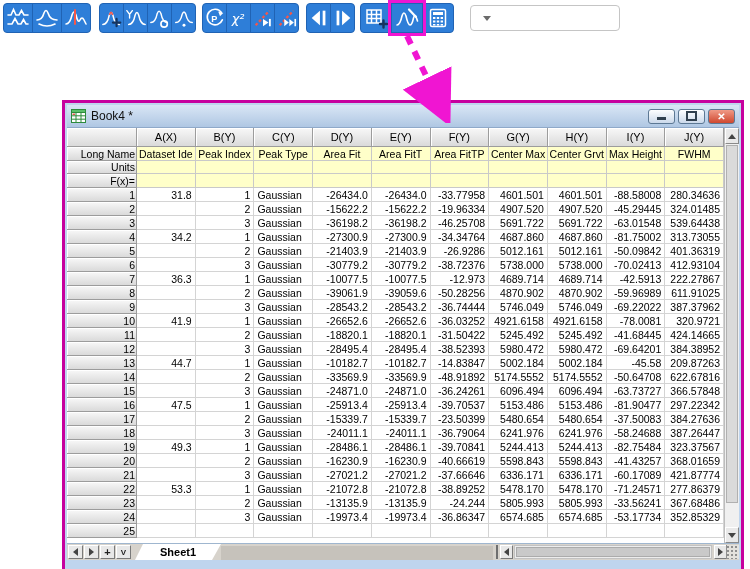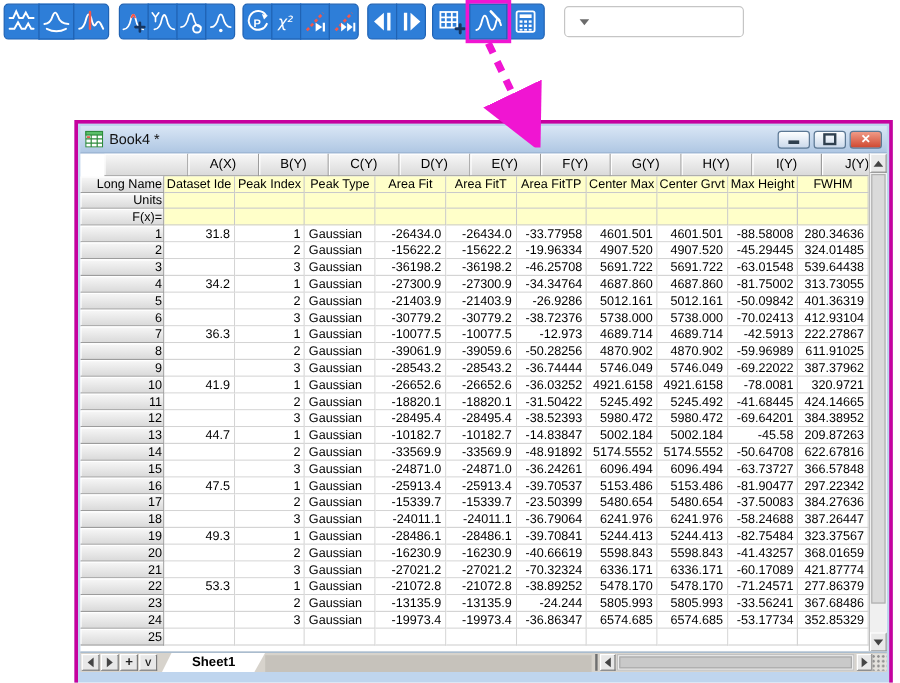--- a/index.html
+++ b/index.html
@@ -38,21 +38,21 @@
   .wbtn{width:27px;height:15px;border:1px solid #5C7894;border-radius:3px;box-sizing:border-box;
         display:flex;align-items:center;justify-content:center;background:linear-gradient(#FDFEFF,#CBD9EB);}
   .wbtn .dash{width:9px;height:3px;background:#30404F;margin-top:5px;}
   .wbtn .sq{width:7px;height:6px;border:2px solid #30404F;}
   .wbtn.close{background:linear-gradient(#F09A86,#CF4830);color:#fff;font-size:10px;font-weight:bold;}
 
   
   .client{flex:1;position:relative;background:#fff;overflow:hidden;}
   .gridwrap{position:absolute;left:0;top:0;width:657px;height:100%;overflow:hidden;}
   .grow{display:grid;grid-template-columns:70px repeat(10,1fr);width:657px;}
-  .r-colhdr{height:19px;padding-left:20px;} .r-sp{height:14px;} .r-units{height:13px;} .r-data{height:14px;}
+  .r-colhdr{height:19px;} .r-sp{height:14px;} .r-units{height:13px;} .r-data{height:14px;}
   .cell{box-sizing:border-box;overflow:hidden;white-space:nowrap;font-size:10.5px;color:#000;
         display:flex;align-items:center;}
   .hc{background:linear-gradient(#F8F8F8,#DADADA);border-right:1px solid #9C9C9C;
       border-bottom:1px solid #9C9C9C;box-shadow:inset 1px 1px 0 #fff;justify-content:center;}
   .hc.letter{font-size:11px;}
   .rh{justify-content:flex-end;padding-right:1px;}
   .yc{background:#FFFFC9;border-right:1px solid #C9C9C9;border-bottom:1px solid #C9C9C9;}
   .dc{background:#fff;border-right:1px solid #D4D4D4;border-bottom:1px solid #D4D4D4;}
   .al{justify-content:flex-start;padding-left:3px;}
   .ar{justify-content:flex-end;padding-right:3px;}
@@ -606,21 +606,21 @@
               <div class="cell dc ar">-41.43257</div>
               <div class="cell dc ar">368.01659</div>
             </div>
             <div class="grow r-data">
               <div class="cell hc rh">21</div>
               <div class="cell dc ar"></div>
               <div class="cell dc ar">3</div>
               <div class="cell dc al">Gaussian</div>
               <div class="cell dc ar">-27021.2</div>
               <div class="cell dc ar">-27021.2</div>
-              <div class="cell dc ar">-70.32324</div>
+              <div class="cell dc ar">-37.66646</div>
               <div class="cell dc ar">6336.171</div>
               <div class="cell dc ar">6336.171</div>
               <div class="cell dc ar">-60.17089</div>
               <div class="cell dc ar">421.87774</div>
             </div>
             <div class="grow r-data">
               <div class="cell hc rh">22</div>
               <div class="cell dc ar">53.3</div>
               <div class="cell dc ar">1</div>
               <div class="cell dc al">Gaussian</div>

